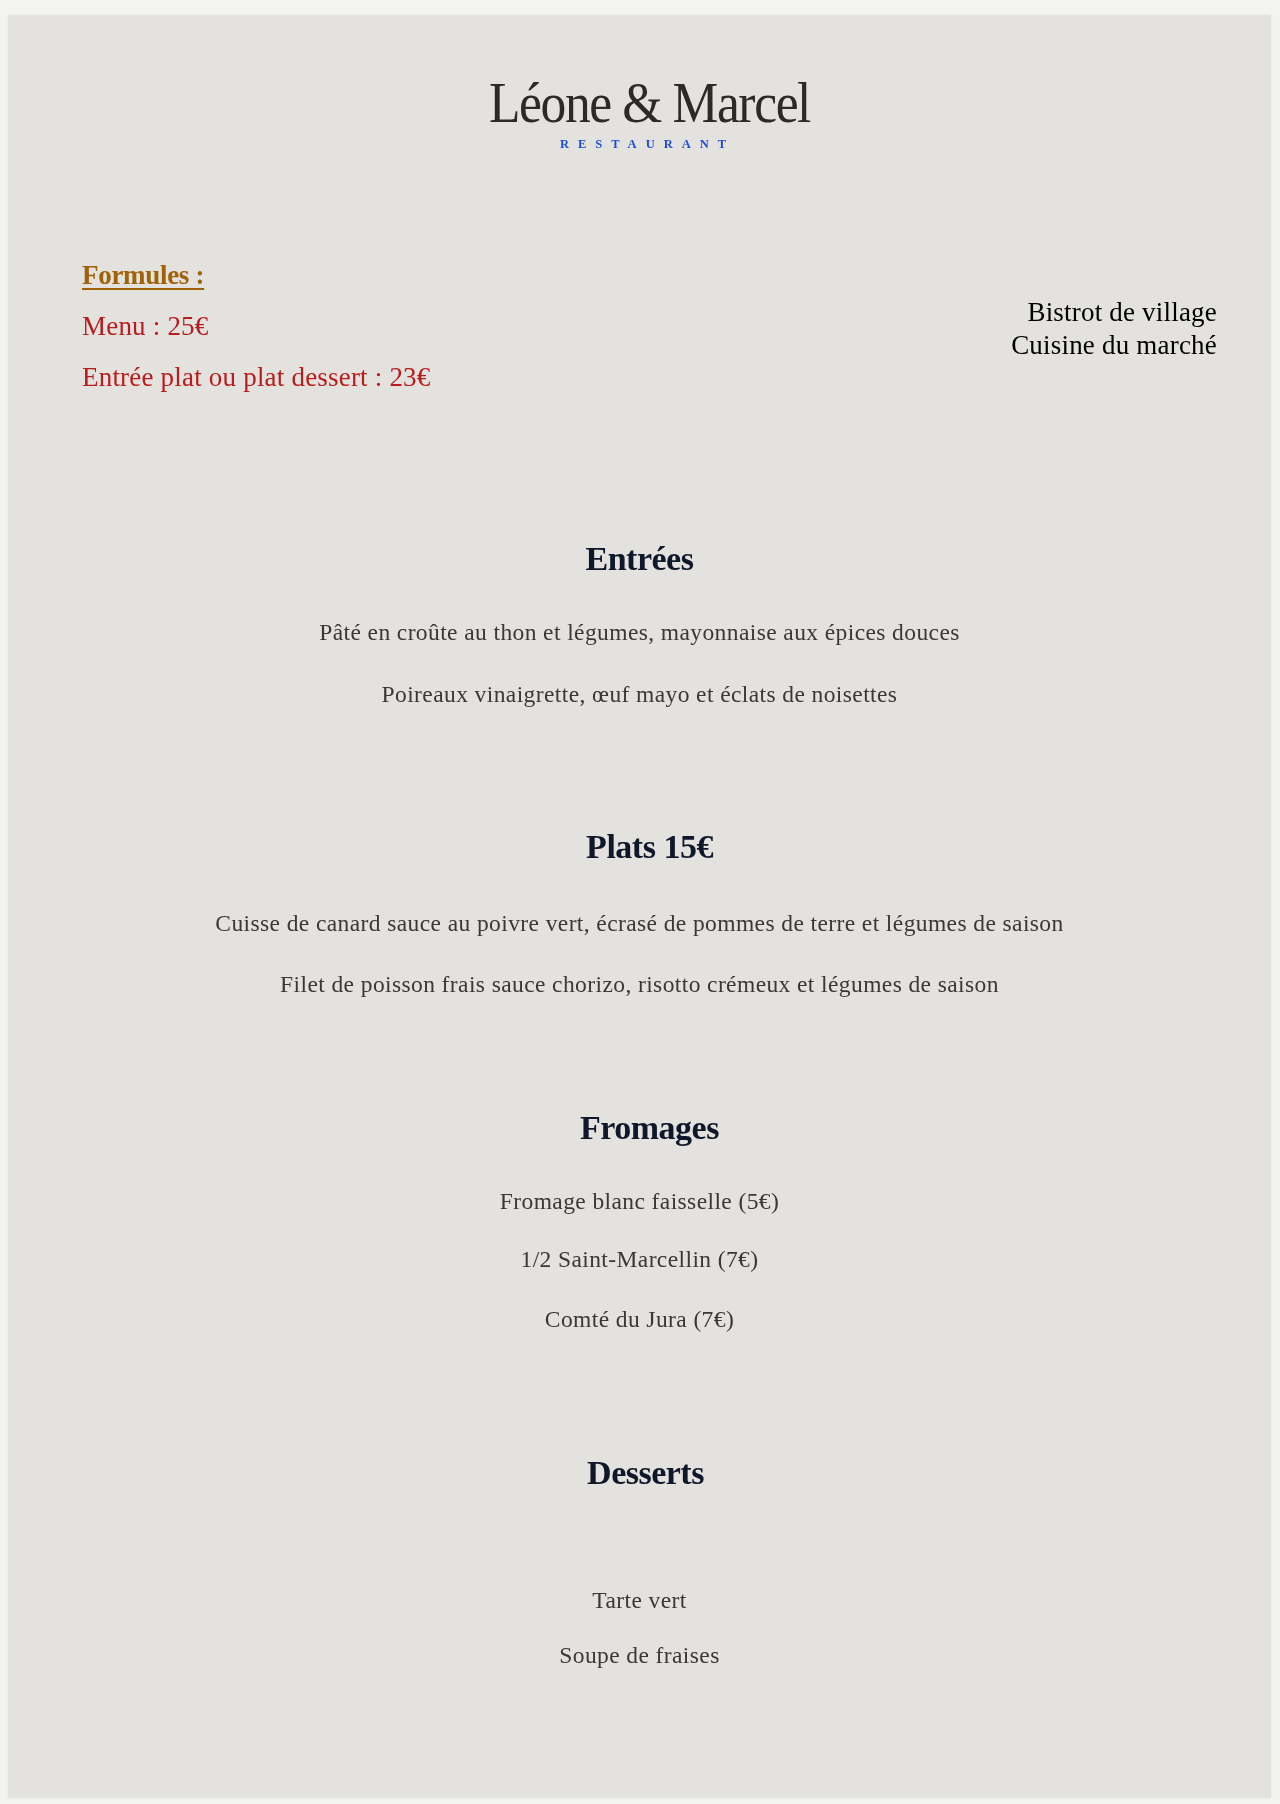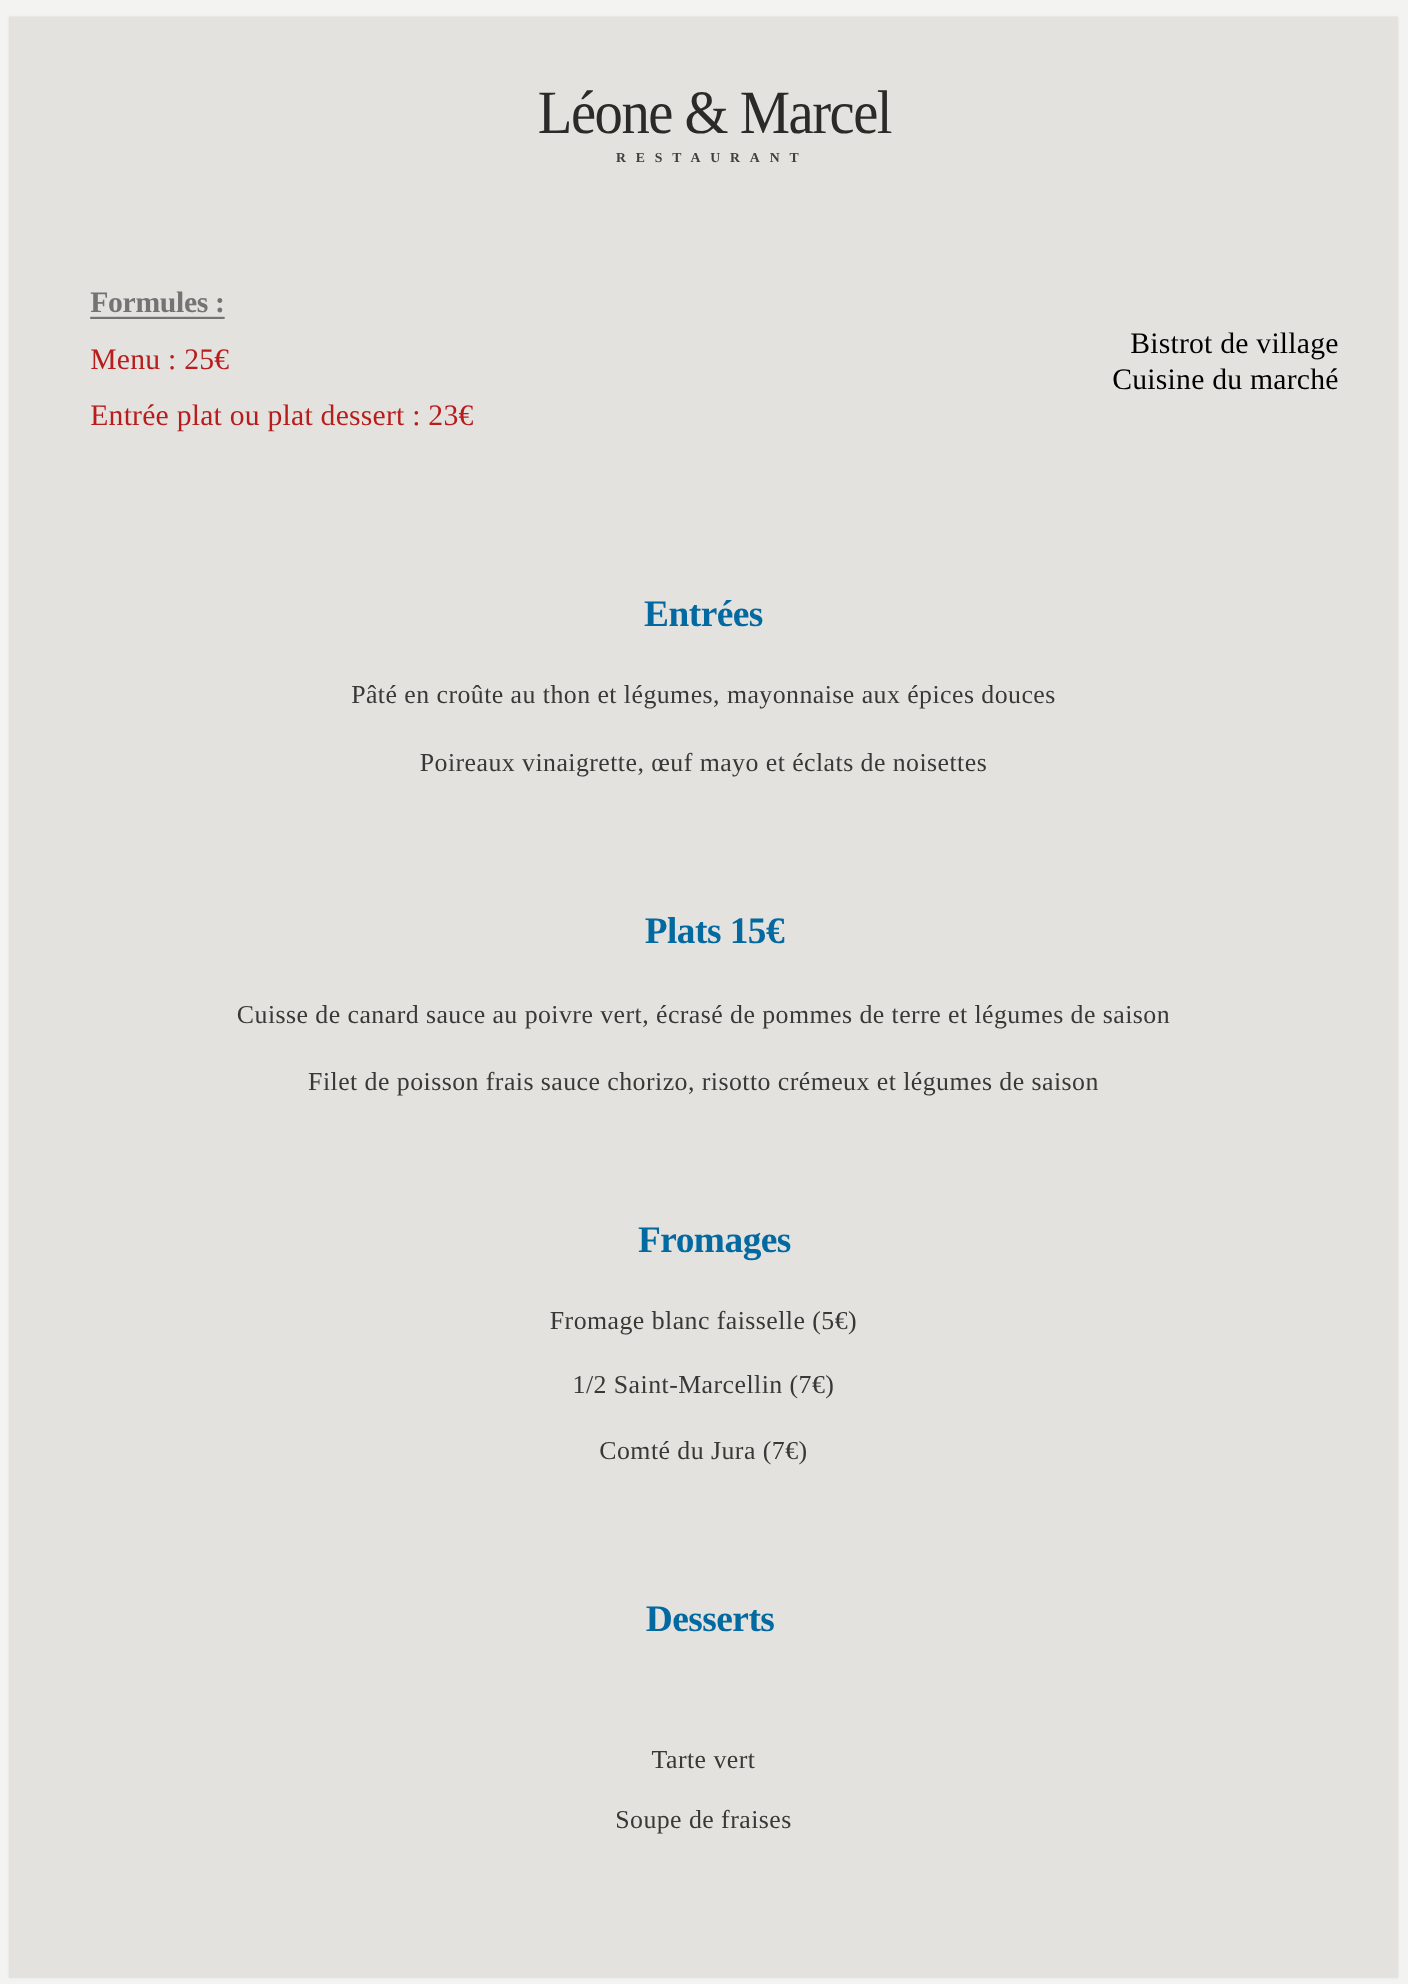--- a/index.html
+++ b/index.html
@@ -33,48 +33,48 @@
     .brand-title {
       font-size: 56px;
       letter-spacing: -1.5px;
       color: #2b2a28;
       line-height: 1;
       transform: scaleX(0.92);
     }
     .brand-sub {
       font-size: 12.5px;
       letter-spacing: 9px;
-      color: #404040;
+      color: #1d4ed8;
       font-weight: bold;
     }
     .formules-title {
       font-size: 27px;
       font-weight: bold;
-      color: #737373;
+      color: #a16207;
       text-decoration: underline;
       text-decoration-thickness: 2px;
       text-underline-offset: 4px;
       letter-spacing: -0.3px;
     }
     .formule-line {
       font-size: 27px;
       color: #b91c1c;
       letter-spacing: 0.2px;
     }
     .tagline {
       font-size: 27px;
       color: #000000;
       text-align: right;
       line-height: 33px;
       letter-spacing: 0.2px;
     }
     .section-title {
       font-size: 34px;
       font-weight: bold;
-      color: #0369a1;
+      color: #0f172a;
       letter-spacing: -0.5px;
     }
     .item {
       font-size: 23.5px;
       color: #3a3836;
       letter-spacing: 0.4px;
     }
   </style>
 </head>
 <body>

